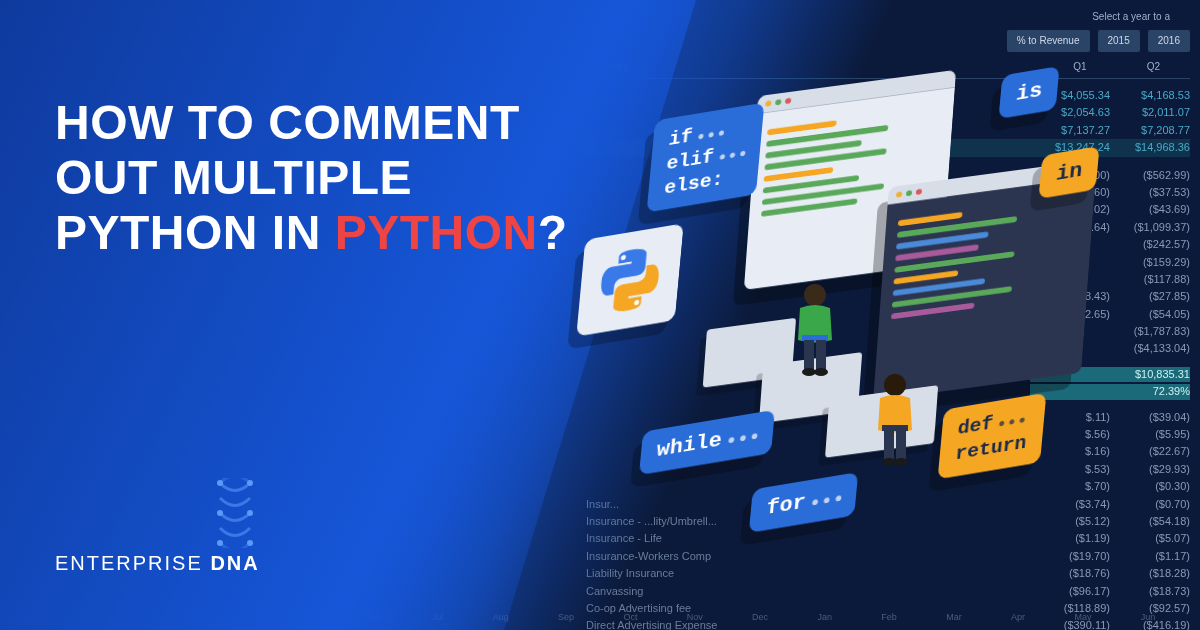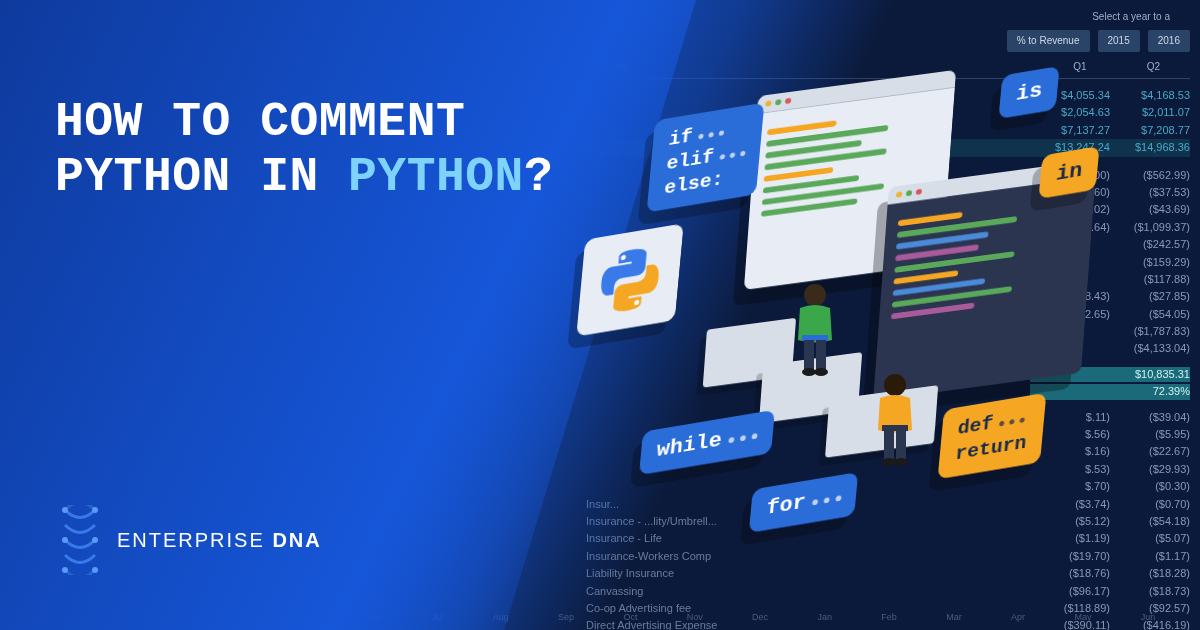--- a/index.html
+++ b/index.html
@@ -47,29 +47,30 @@
   }
 
   .title {
     position: absolute;
     top: 95px; left: 55px;
     color: #fff;
     font-weight: 900;
     font-size: 48px;
     line-height: 1.15;
     letter-spacing: 0.5px;
-    font-family: Liberation Mono, monospace;
-  }
-  .title .accent { color: #7dd3fc; }
+    font-family: Liberation Sans, sans-serif;
+  }
+  .title .accent { color: #ef4444; }
 
   .logo {
     position: absolute;
     bottom: 55px; left: 55px;
-    display: flex; align-items: center; gap: 12px;
+    display: flex; align-items: flex-end; gap: 4px;
     color: #fff;
+    flex-direction: column;
   }
   .logo .dna {
     width: 50px; height: 70px; position: relative;
   }
   .logo .dna svg { width: 100%; height: 100%; }
   .logo .text { font-size: 20px; letter-spacing: 2px; font-weight: 400; }
   .logo .text .bold { font-weight: 800; }
 
   
   .illus {
@@ -350,20 +351,21 @@
     <span>Apr</span>
     <span>May</span>
     <span>Jun</span>
   </div>
 
 <div class="blue-overlay-full"></div>
 <div class="blue-overlay"></div>
 
 <div class="title">
   <div>HOW TO COMMENT</div>
+  <div>OUT MULTIPLE</div>
   <div>
     <span>PYTHON IN </span><span class="accent">PYTHON</span><span>?</span>
   </div>
 </div>
 
 <div class="logo">
   <div class="dna">
     <svg viewBox="0 0 50 70">
       <path d="M10 5 Q25 20 40 5 M10 20 Q25 35 40 20 M10 35 Q25 50 40 35 M10 50 Q25 65 40 50" stroke="#3a7ae8" stroke-width="3" fill="none"></path>
       <path d="M10 5 Q25 -10 40 5 M10 65 Q25 80 40 65" stroke="#3a7ae8" stroke-width="3" fill="none" opacity="0.5"></path>

